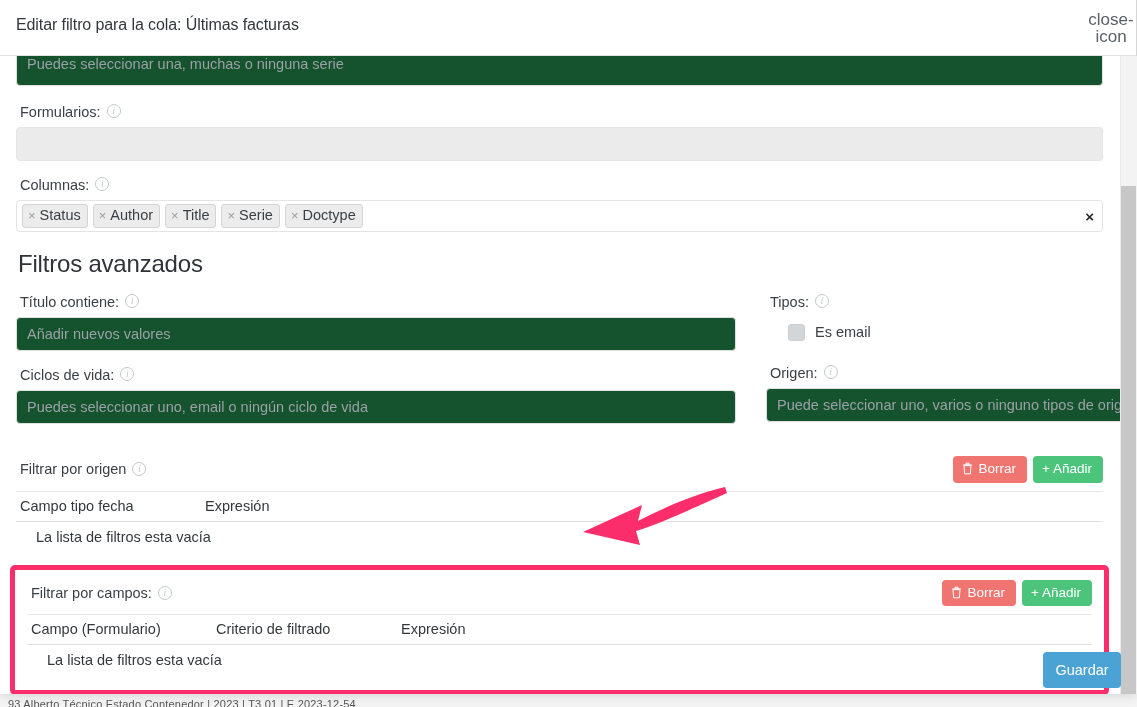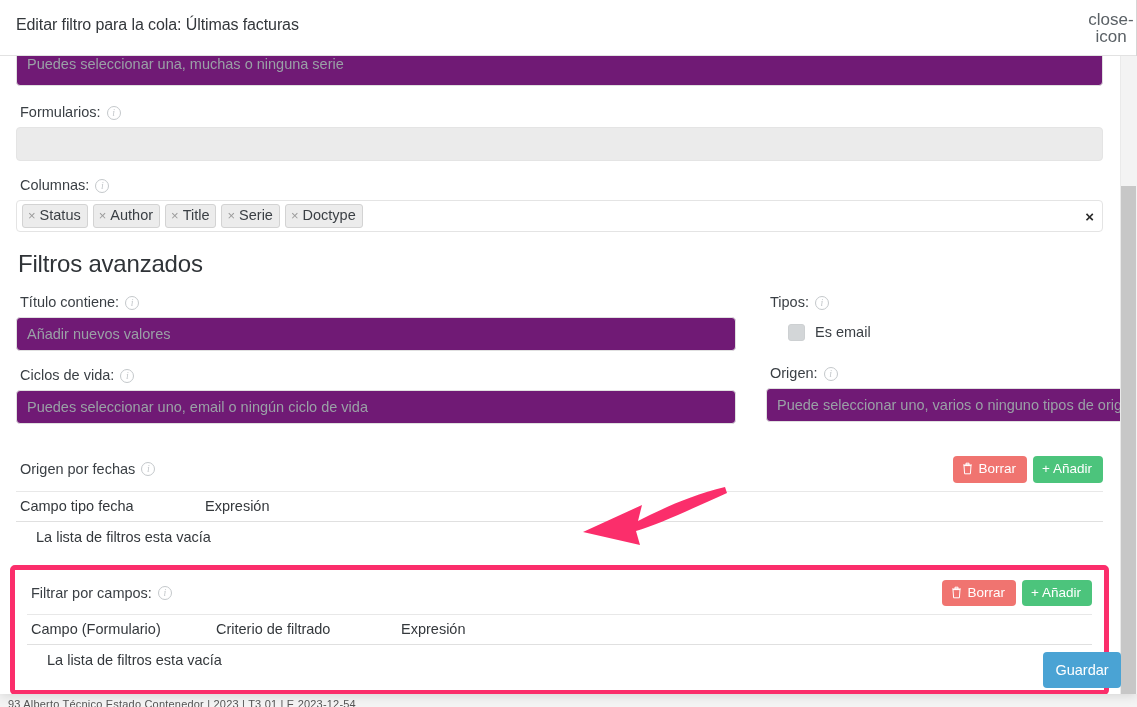--- a/index.html
+++ b/index.html
@@ -113,21 +113,21 @@
     background: #c7c7c7;
     border-radius: 0;
   }
 
   
   .field-label {
     font-size: 14.5px;
     color: #3a3f44;
     margin: 0 0 7px 4px;
     display: flex;
-    align-items: flex-end;
+    align-items: flex-start;
     gap: 6px;
   }
   .info-icon {
     display: inline-flex;
     align-items: center;
     justify-content: center;
     width: 14px; height: 14px;
     border: 1px solid #c4c8cb;
     border-radius: 50%;
     color: #c4c8cb;
@@ -137,21 +137,21 @@
     line-height: 1;
     cursor: pointer;
     flex: none;
   }
 
   .input-box {
     width: 100%;
     height: 34px;
     border: 1px solid #e0e0e0;
     border-radius: 4px;
-    background: #701a75;
+    background: #14532d;
     display: flex;
     align-items: center;
     padding: 0 10px;
     font-size: 14.5px;
     color: #3a3f44;
   }
   .input-box .ph { color: #9aa0a6; }
   .input-box.disabled { background: #ebebeb; border-color: #e4e4e4; }
 
   
@@ -469,21 +469,21 @@
                 <span class="ph" style="white-space:nowrap">Puede seleccionar uno, varios o ninguno tipos de origen</span>
               </div>
             </div>
 
           </div>
         </div>
 
         <div class="filter-block">
           <div class="fb-head">
             <div class="fb-title">
-              <span>Origen por fechas</span>
+              <span>Filtrar por origen</span>
               <span class="info-icon">i</span>
             </div>
             <div class="fb-actions">
               <button class="btn btn-danger">
                 <span>
                   <svg width="11" height="13" viewBox="0 0 11 13" aria-hidden="true">
                     <path d="M1 3h9M4 1.2h3v1.8H4zM2 3.6h7l-.6 8.2H2.6z" fill="none" stroke="#ffffff" stroke-width="1"></path>
                   </svg>
                 </span>
                 <span>Borrar</span>

